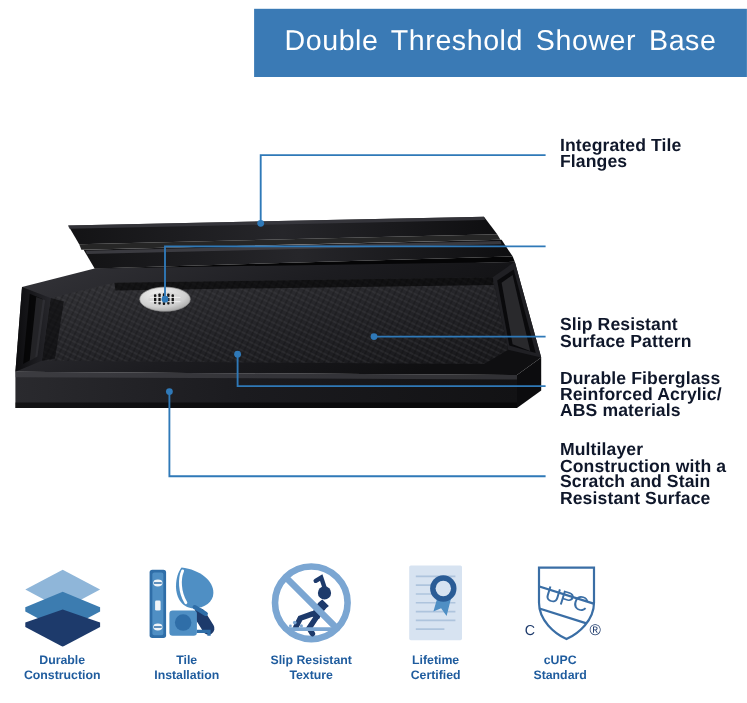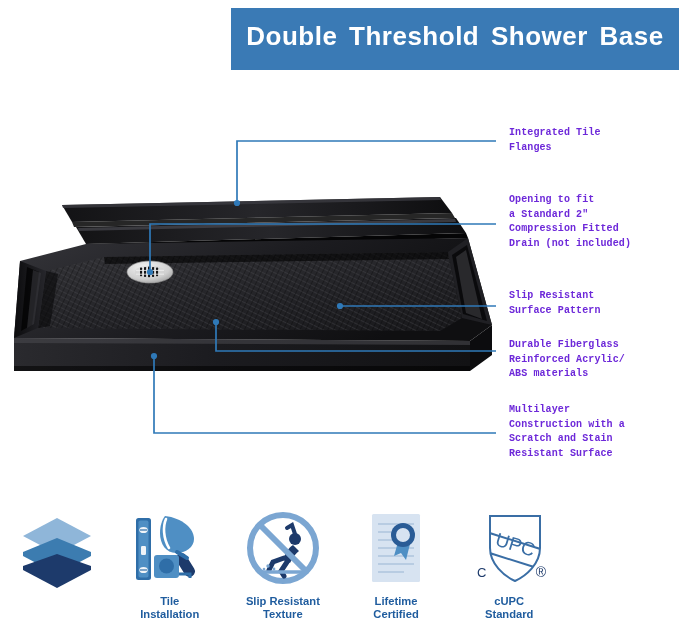--- a/index.html
+++ b/index.html
@@ -11,36 +11,35 @@
   .stage{position:absolute;left:0;top:0;width:679px;height:639px;}
 
   
   #header-bar{
     position:absolute;left:231px;top:8px;width:448px;height:62px;
     background:#3a7ab5;
   }
   #header-title{
     position:absolute;left:0;top:0;width:448px;height:56px;
     display:flex;align-items:center;justify-content:center;
-    color:#ffffff;font-weight:bold;font-size:26px;letter-spacing:.5px;
+    color:#ffffff;font-weight:normal;font-size:26px;letter-spacing:.5px;
     word-spacing:4px;text-align:center;
   }
 
   
   #product-svg{position:absolute;left:0px;top:175px;width:500px;height:230px;}
 
   
   #leaders{position:absolute;left:0;top:0;width:679px;height:639px;pointer-events:none;}
 
   
   .callout-label{
-    position:absolute;color:#6d28d9;font-weight:bold;
-    font-size:10px;line-height:14.6px;letter-spacing:.1px;
+    position:absolute;color:#0f172a;font-weight:bold;
+    font-size:16px;line-height:14.6px;letter-spacing:.1px;
     white-space:pre-line;
-    font-family:Liberation Mono, monospace;
   }
   #label-0{left:509px;top:126px;}
   #label-1{left:509px;top:193px;}
   #label-2{left:509px;top:289px;}
   #label-3{left:509px;top:338px;}
   #label-4{left:509px;top:403px;}
 
   
   #feature-strip{
     position:absolute;left:0px;top:505px;width:679px;height:134px;
@@ -176,44 +175,42 @@
       </g>
       <g>
         <path d="M154 356 V433 H496" fill="none"></path>
         <circle cx="154" cy="356" r="3.1" stroke="none"></circle>
       </g>
     </g>
   </svg>
 
   <div class="callout-label" id="label-0">Integrated Tile
 Flanges</div>
-  <div class="callout-label" id="label-1">Opening to fit
-a Standard 2″
-Compression Fitted
-Drain (not included)</div>
   <div class="callout-label" id="label-2">Slip Resistant
 Surface Pattern</div>
   <div class="callout-label" id="label-4">Multilayer
 Construction with a
 Scratch and Stain
 Resistant Surface</div>
   <div class="callout-label" id="label-3">Durable Fiberglass
 Reinforced Acrylic/
 ABS materials</div>
 
   <div id="feature-strip">
 
     <div class="feature">
       <div class="feature-icon">
         <svg width="80" height="80" viewBox="0 0 80 80">
           <polygon points="40,10 74,28 40,46 6,28" fill="#8fb6d9"></polygon>
           <polygon points="40,30 74,44 74,48 40,66 6,48 6,44" fill="#3c7cb0"></polygon>
           <polygon points="40,46 74,58 74,62 40,80 6,62 6,58" fill="#1d3a6b"></polygon>
         </svg>
       </div>
+      <div class="feature-caption">Durable
+Construction</div>
     </div>
 
     <div class="feature">
       <div class="feature-icon">
         <svg width="80" height="80" viewBox="0 0 80 80">
 
           <rect x="6" y="10" width="15" height="62" rx="2.5" fill="#2f6ea8"></rect>
           <rect x="8.5" y="12.5" width="10" height="57" rx="1.8" fill="#4f8fc4"></rect>
           <ellipse cx="13.5" cy="22" rx="4.2" ry="3.1" fill="#f0f4f8"></ellipse>
             <path d="M10 22 H17" stroke="#2f6ea8" stroke-width="1.2"></path>

